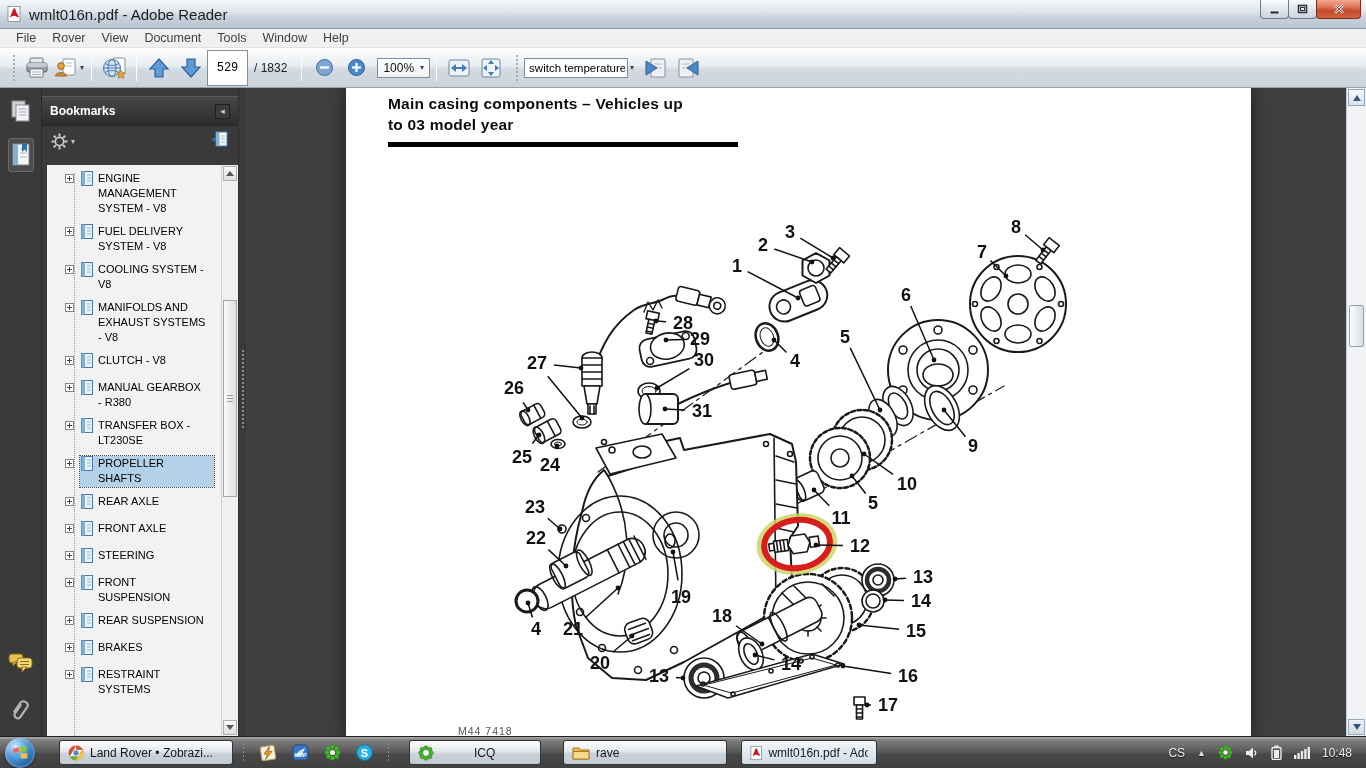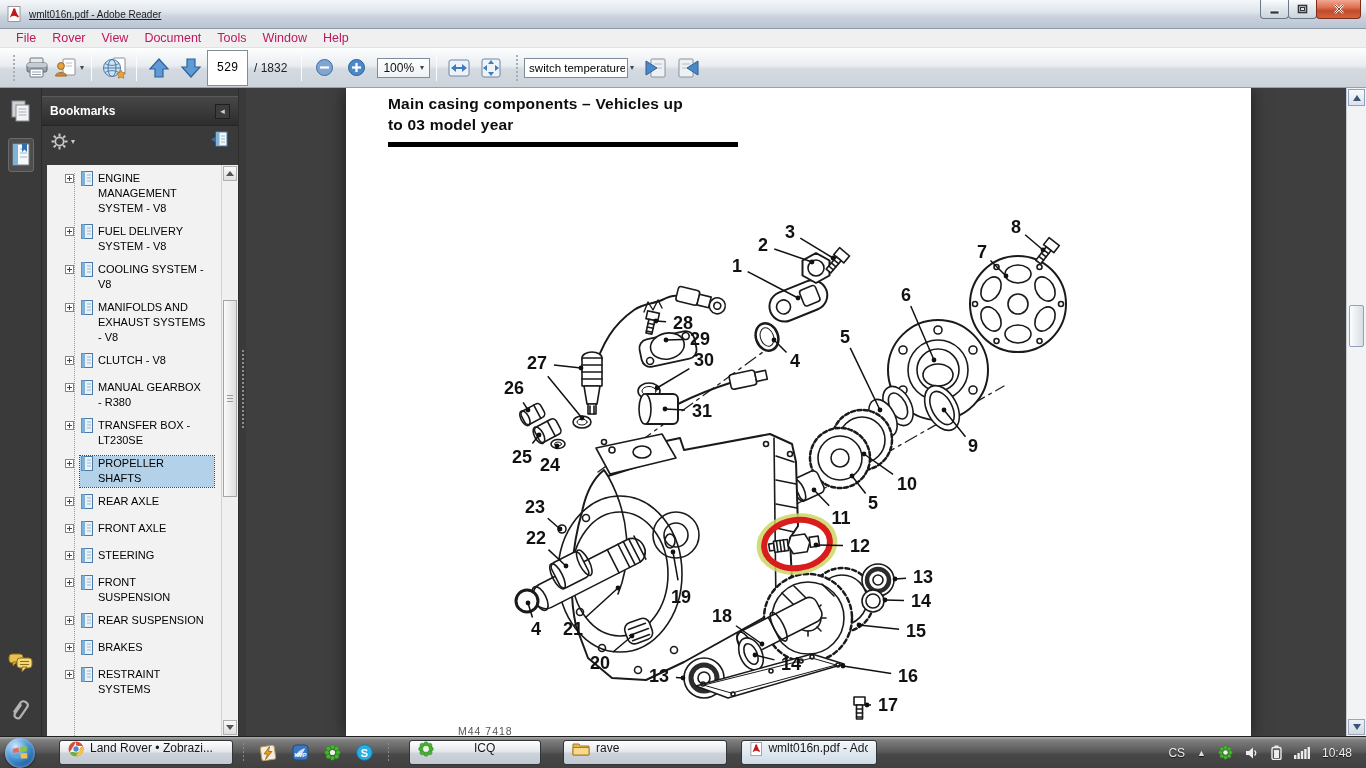--- a/index.html
+++ b/index.html
@@ -5,32 +5,32 @@
   * { margin:0; padding:0; box-sizing:border-box; }
   html,body { width:1366px; height:768px; overflow:hidden; }
   body { font-family:"Liberation Sans","DejaVu Sans",sans-serif; background:#000; }
   .screen { position:relative; width:1366px; height:768px; background:#3f3f3f; overflow:hidden; }
 
   
   .titlebar { position:absolute; top:0; left:0; right:0; height:29px;
     background:linear-gradient(#f4f7fa,#e0e6ed 40%,#c9d2dd 60%,#bac5d3);
     border-bottom:1px solid #8b98a8; display:flex; align-items:center; padding-left:7px; }
   .app-icon { width:16px; height:16px; margin-right:6px; }
-  .titlebar-text { font-size:10px; color:#1c1c1c;text-decoration:underline; }
+  .titlebar-text { font-size:15px; color:#1c1c1c; }
   .wbtns { position:absolute; top:0; right:5px; display:flex; }
   .wbtn { width:29px; height:19px; margin-left:-1px; border:1px solid #6d7886; border-top:none;
     background:linear-gradient(#fbfcfd,#e2e8ee 45%,#cbd4de); border-radius:0 0 4px 4px;
     display:flex; align-items:center; justify-content:center; }
   .wbtn.close { width:45px; border-color:#7c2d1c;
     background:linear-gradient(#f2a792,#dd7252 40%,#c24a2e 60%,#d3653f); }
 
   
   .menubar { position:absolute; top:29px; left:0; right:0; height:19px; background:#f0f0f0;
     display:flex; align-items:center; padding-left:8px; border-bottom:1px solid #e2e2e2; }
-  .menu-item { font-size:12.5px; color:#be185d; padding:1px 8px; }
+  .menu-item { font-size:12.5px; color:#404040; padding:1px 8px; }
 
   
   .toolbar { position:absolute; top:48px; left:0; right:0; height:40px;
     background:linear-gradient(#fdfefe,#e9edf1 45%,#d4dae1 55%,#ccd3da);
     border-bottom:1px solid #96a0ac; display:flex; align-items:center; padding:0 8px; }
   .grip { width:5px; height:26px; margin:0 4px;
     background:repeating-linear-gradient(#a9aeb5 0 2px,transparent 2px 4px);
     background-size:2px 100%; background-repeat:no-repeat; background-position:1px 0; }
   .tsep { width:1px; height:27px; background:#adb4bc; border-right:1px solid #fbfcfd; margin:0 6px; }
   .tbtn { height:29px; min-width:32px; display:flex; align-items:center; justify-content:center;
@@ -112,21 +112,21 @@
 
   
   .taskbar { position:absolute; left:0; right:0; bottom:0; height:32px;
     background:linear-gradient(#ababab,#7e7e7e 10%,#595959 48%,#484848 56%,#404040);
     border-top:1px solid #1f1f1f; display:flex; align-items:center; padding-left:3px; }
   .orb { width:30px; height:30px; border-radius:50%; margin:0 8px 0 2px; position:relative;
     background:radial-gradient(circle at 35% 28%,#cfe9ff,#4f97d8 40%,#1c5fa4 70%,#0b3560 95%);
     box-shadow:inset 0 0 4px rgba(255,255,255,.6),0 1px 2px rgba(0,0,0,.6); }
   .tb-btn { height:25px; border-radius:3px; border:1px solid #30353a;
     background:linear-gradient(#fefefe,#e4e8ec 45%,#ccd2d9 55%,#c3c9d0);
-    box-shadow:inset 0 1px 0 #fff; display:flex; padding:0 8px; gap:6px; }
+    box-shadow:inset 0 1px 0 #fff; display:flex; align-items:center; padding:0 8px; gap:6px; }
   .tb-btn.active { background:linear-gradient(#f2f7fa,#e2eaf1 45%,#d0dbe5); }
   .tb-label { font-size:12px; color:#15181b; white-space:nowrap; overflow:hidden; }
   .qicons { display:flex; align-items:center; gap:15px; margin:0 12px 0 10px; }
   .qsep { width:1px; height:20px; background:repeating-linear-gradient(#888 0 2px,transparent 2px 4px); }
   .tray { margin-left:auto; display:flex; align-items:center; gap:12px; padding-right:14px;
     color:#ececec; font-size:12px; text-shadow:0 1px 1px rgba(0,0,0,.7); }
   .w-btn1 { width:174px; margin-left:16px; }
   .w-icq  { width:132px; margin-left:8px;gap:40px; }
   .w-rave { width:164px; margin-left:22px; }
   .w-pdf  { width:136px; margin-left:14px; }

